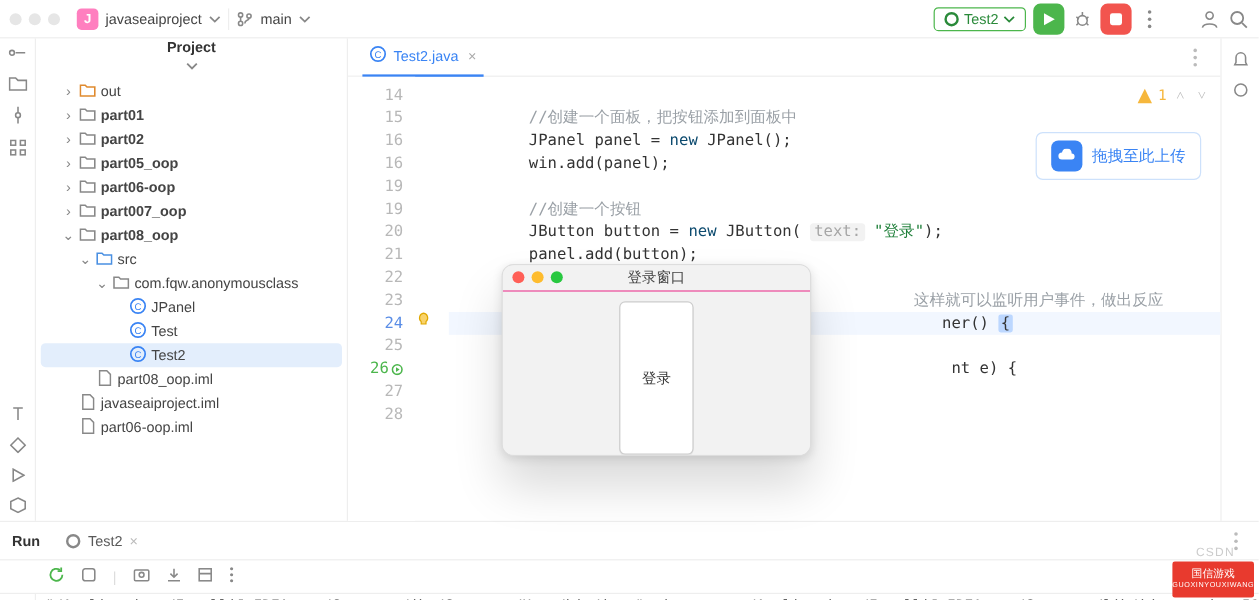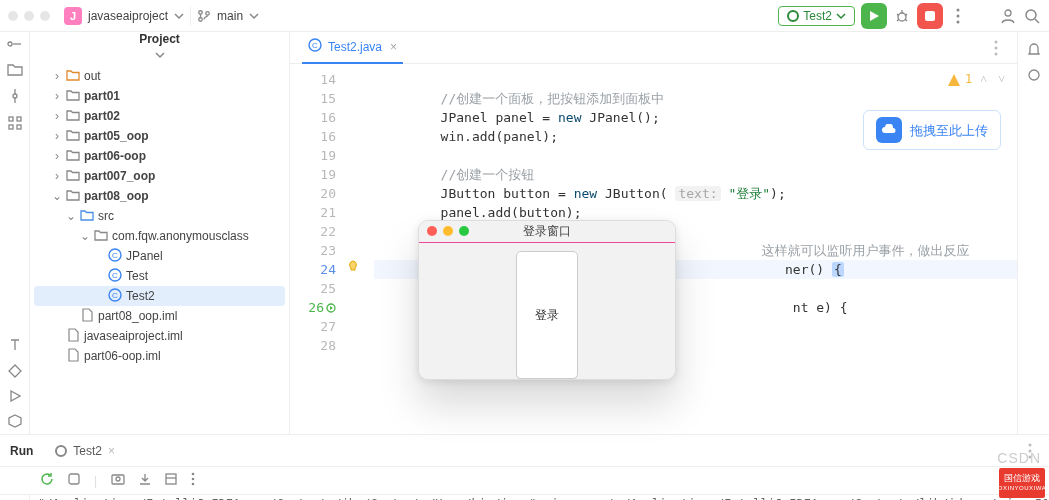--- a/index.html
+++ b/index.html
@@ -84,22 +84,22 @@
 
 .swing-win { position: absolute; left: 418px; top: 220px; width: 258px; height: 160px; border-radius: 10px; background: #f2f2f2; box-shadow: 0 25px 40px rgba(0,0,0,.15), 0 2px 8px rgba(0,0,0,.1); overflow: hidden; border: 1px solid #ddd; }
 .swing-title { height: 22px; display: flex; align-items: center; justify-content: center; background: #f2f2f2; position: relative; font-size: 12px; color: #444; border-bottom: 1px solid #ec4899; }
 .swing-traffic { position: absolute; left: 8px; top: 5px; display: flex; gap: 6px; }
 .td { width: 10px; height: 10px; border-radius: 50%; }
 .tr-r { background: #ff5f57; } .tr-y { background: #febc2e; } .tr-g { background: #28c840; }
 .swing-body { display: flex; justify-content: center; padding-top: 8px; background: #f2f2f2; height: calc(100% - 22px); }
 .swing-btn { background: #fff; border: 1px solid #ccc; border-radius: 5px; padding: 3px 18px; font-size: 12px; color: #333; box-shadow: 0 1px 0 rgba(0,0,0,.05); }
 
 
-.wm { position: absolute; right: 8px; bottom: 34px; font-size: 14px; color: #ccc; letter-spacing: 1px; }
-.logo-wm { position: absolute; right: 4px; bottom: 2px; width: 46px; height: 30px; background: #e83a2e; border-radius: 2px; display: flex; flex-direction: column; align-items: center; justify-content: center; color: #fff; font-size: 9px; line-height: 10px; }
+.wm { position: absolute; right: 20px; bottom: 34px; font-size: 10px; color: #ccc; letter-spacing: 1px; }
+.logo-wm { position: absolute; right: 4px; bottom: 2px; width: 68px; height: 30px; background: #e83a2e; border-radius: 2px; display: flex; flex-direction: column; align-items: center; justify-content: center; color: #fff; font-size: 9px; line-height: 10px; }
 .logo-wm .s2 { font-size: 6px; letter-spacing: .5px; }
 
 .ico-btn { cursor: default; }
 </style>
 </head>
 <body>
 
 <div class="topbar">
   <div class="dots">
     <div class="dot"></div>

